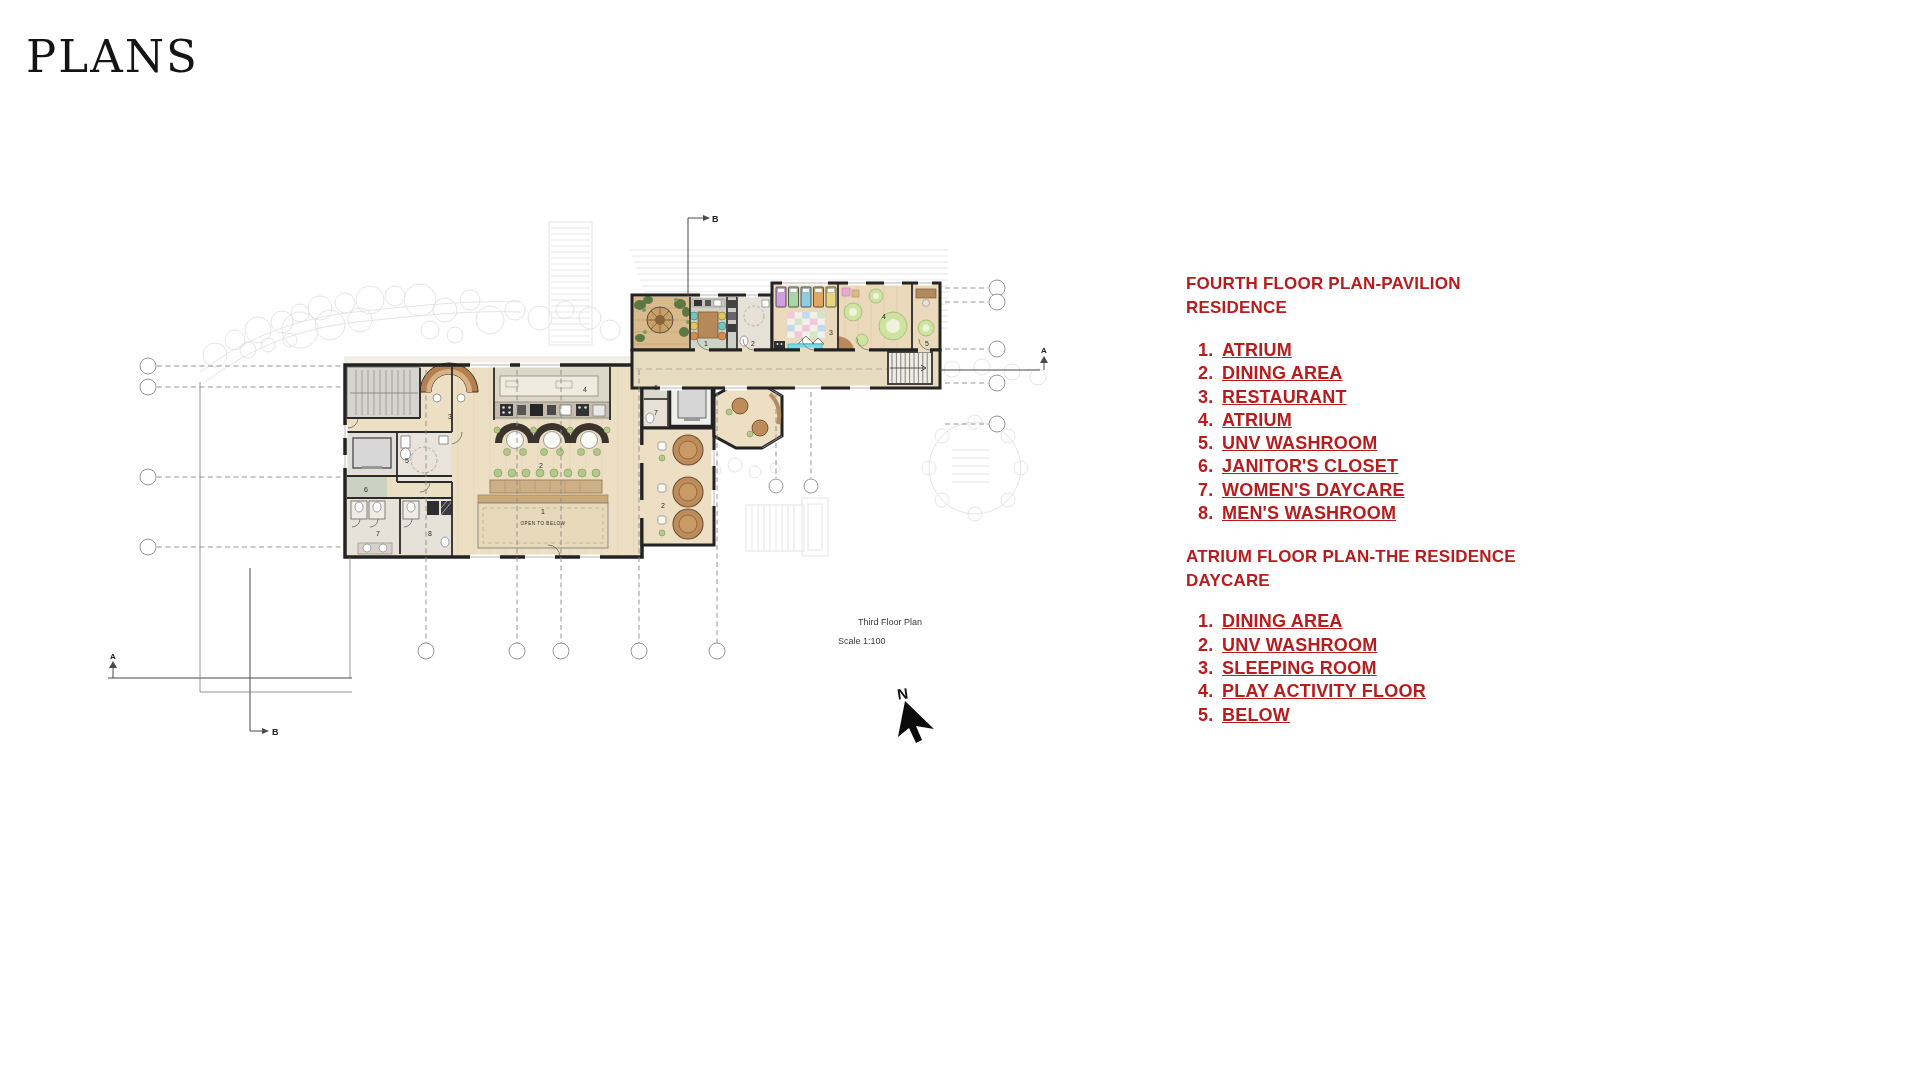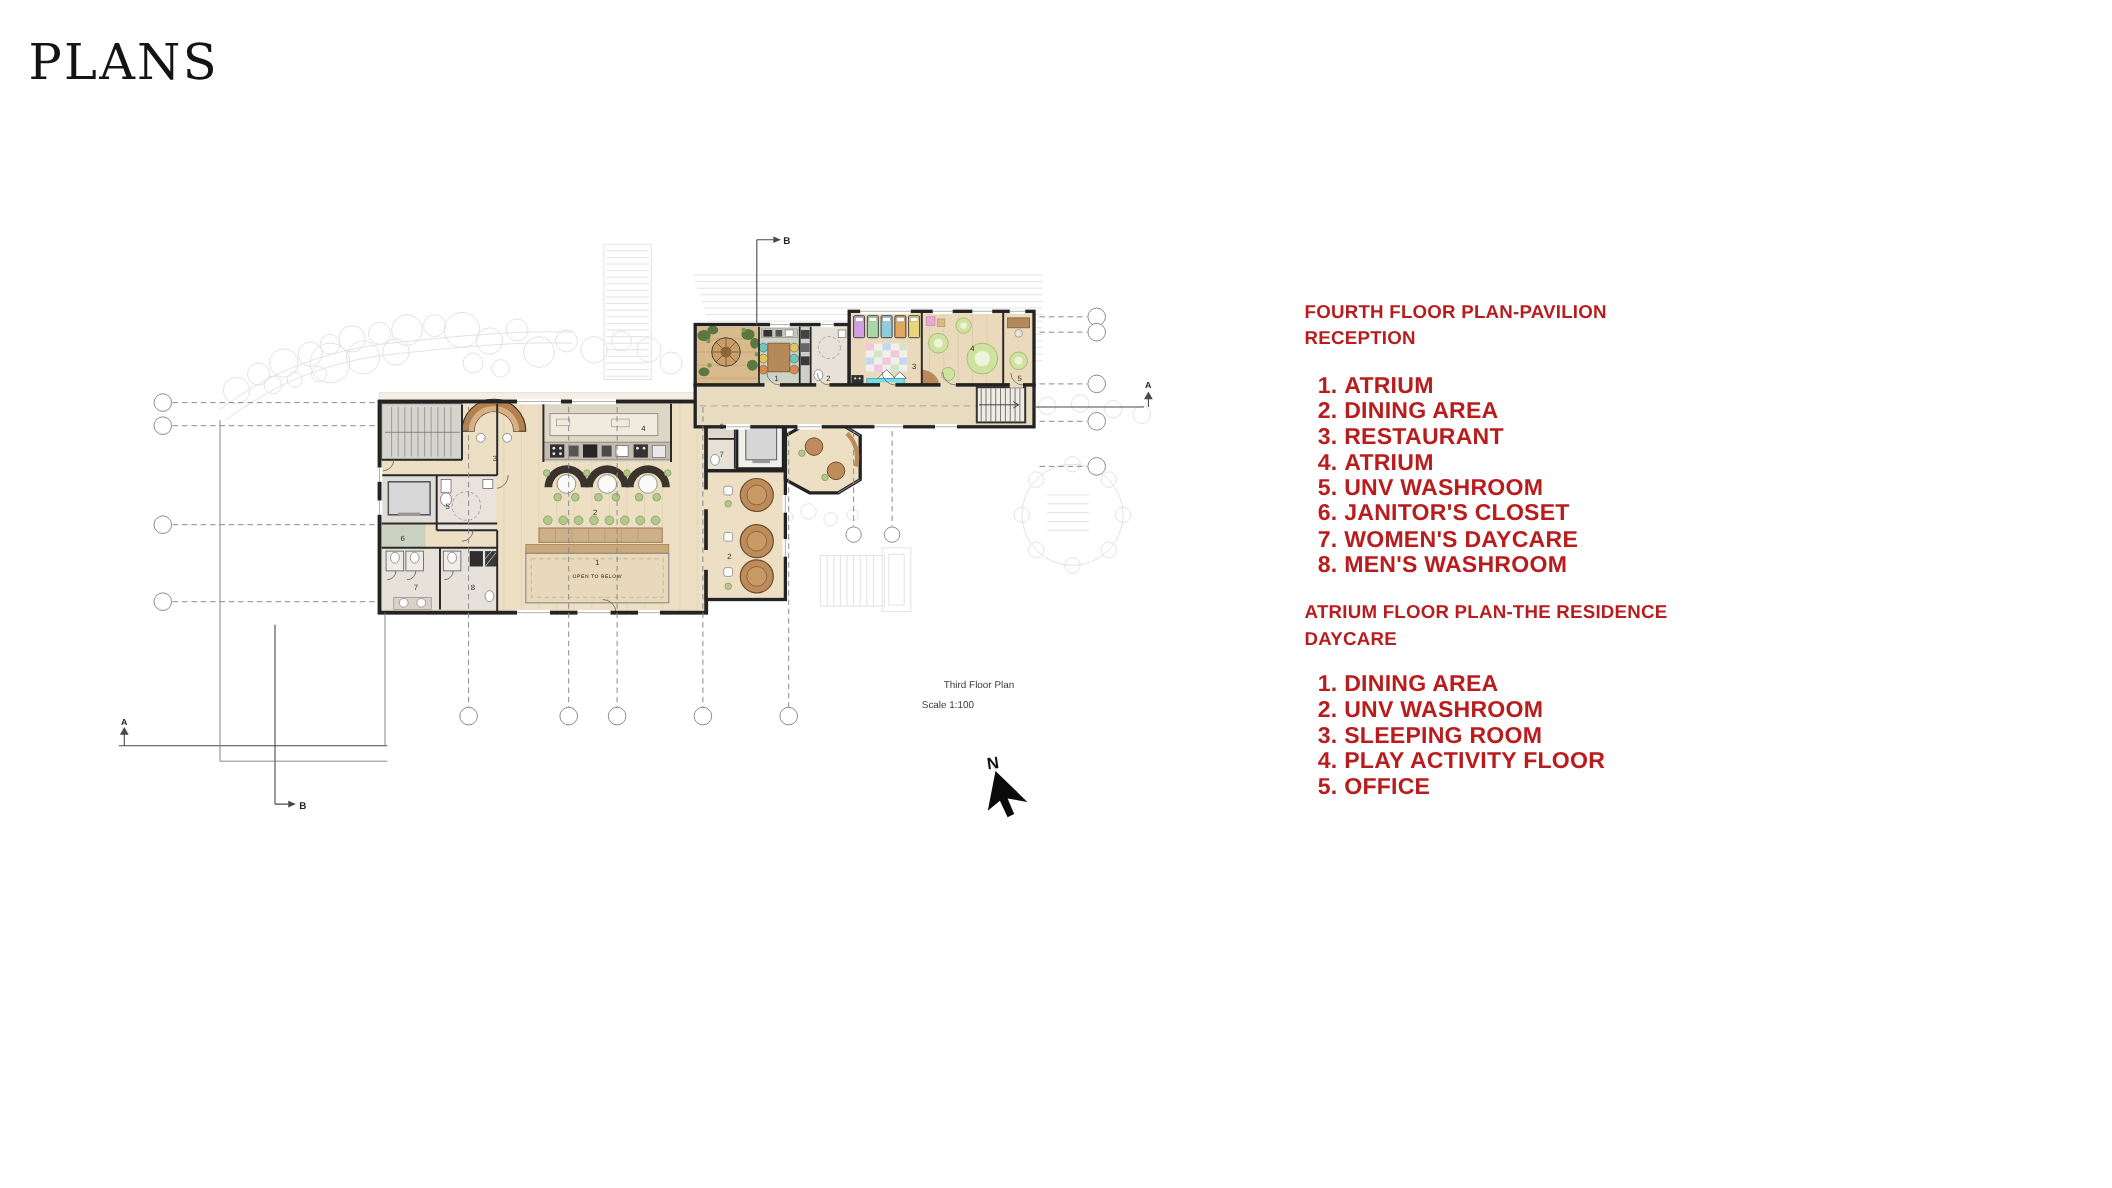--- a/index.html
+++ b/index.html
@@ -4,21 +4,21 @@
 <style>
   html,body{margin:0;padding:0;background:#fff;}
   body{width:1920px;height:1080px;font-family:"Liberation Sans",sans-serif;}
   .page{position:relative;width:1528px;height:1080px;overflow:hidden;background:#fff;}
   .title{position:absolute;left:26px;top:30px;margin:0;font-family:"DejaVu Serif","Liberation Serif",serif;
          font-weight:500;font-size:45px;letter-spacing:2px;color:#141414;}
   .plan-svg{position:absolute;left:100px;top:200px;width:1000px;height:560px;}
   .legend{position:absolute;left:1186px;top:272px;width:345px;color:#b91c1c;}
   .lg-head{font-weight:700;font-size:17px;line-height:24px;letter-spacing:.2px;white-space:nowrap;}
   .lg-list{margin:19px 0 0 0;padding:0 0 0 12px;list-style:none;}
-  .lg-list li{font-weight:700;font-size:21px;line-height:23.3px;letter-spacing:.2px;white-space:nowrap;}
+  .lg-list li{font-weight:700;font-size:18px;line-height:23.3px;letter-spacing:.2px;white-space:nowrap;text-decoration:underline;}
   .lg-list .num{display:inline-block;min-width:24px;}
   .sec2{margin-top:20px;}
   .lg-list.second{margin-top:17px;}
   text{font-family:"Liberation Sans",sans-serif;}
 </style>
 </head>
 <body>
 
 <div class="page">
 
@@ -508,38 +508,38 @@
     </g>
     <g>
       <text x="897" y="699" font-size="15" font-weight="600" fill="#111" transform="rotate(-8 902 693)">N</text>
       <polygon fill="#0b0b0b" points="905,701 898,737 909,728 916,743 922,740 916,726 934,729"></polygon>
     </g>
   </svg>
 
   <div class="legend">
     <div>
       <div class="lg-head">FOURTH FLOOR PLAN-PAVILION</div>
-      <div class="lg-head">RECEPTION</div>
+      <div class="lg-head">RESIDENCE</div>
       <ol class="lg-list">
         <li><span class="num">1.</span><span>ATRIUM</span></li>
         <li><span class="num">2.</span><span>DINING AREA</span></li>
         <li><span class="num">3.</span><span>RESTAURANT</span></li>
         <li><span class="num">4.</span><span>ATRIUM</span></li>
         <li><span class="num">5.</span><span>UNV WASHROOM</span></li>
         <li><span class="num">6.</span><span>JANITOR'S CLOSET</span></li>
         <li><span class="num">7.</span><span>WOMEN'S DAYCARE</span></li>
         <li><span class="num">8.</span><span>MEN'S WASHROOM</span></li>
       </ol>
     </div>
     <div class="sec2">
       <div class="lg-head">ATRIUM FLOOR PLAN-THE RESIDENCE</div>
       <div class="lg-head">DAYCARE</div>
       <ol class="lg-list second">
         <li><span class="num">1.</span><span>DINING AREA</span></li>
         <li><span class="num">2.</span><span>UNV WASHROOM</span></li>
         <li><span class="num">3.</span><span>SLEEPING ROOM</span></li>
         <li><span class="num">4.</span><span>PLAY ACTIVITY FLOOR</span></li>
-        <li><span class="num">5.</span><span>OFFICE</span></li>
+        <li><span class="num">5.</span><span>BELOW</span></li>
       </ol>
     </div>
   </div>
 
 </div>
 
 </body></html>

